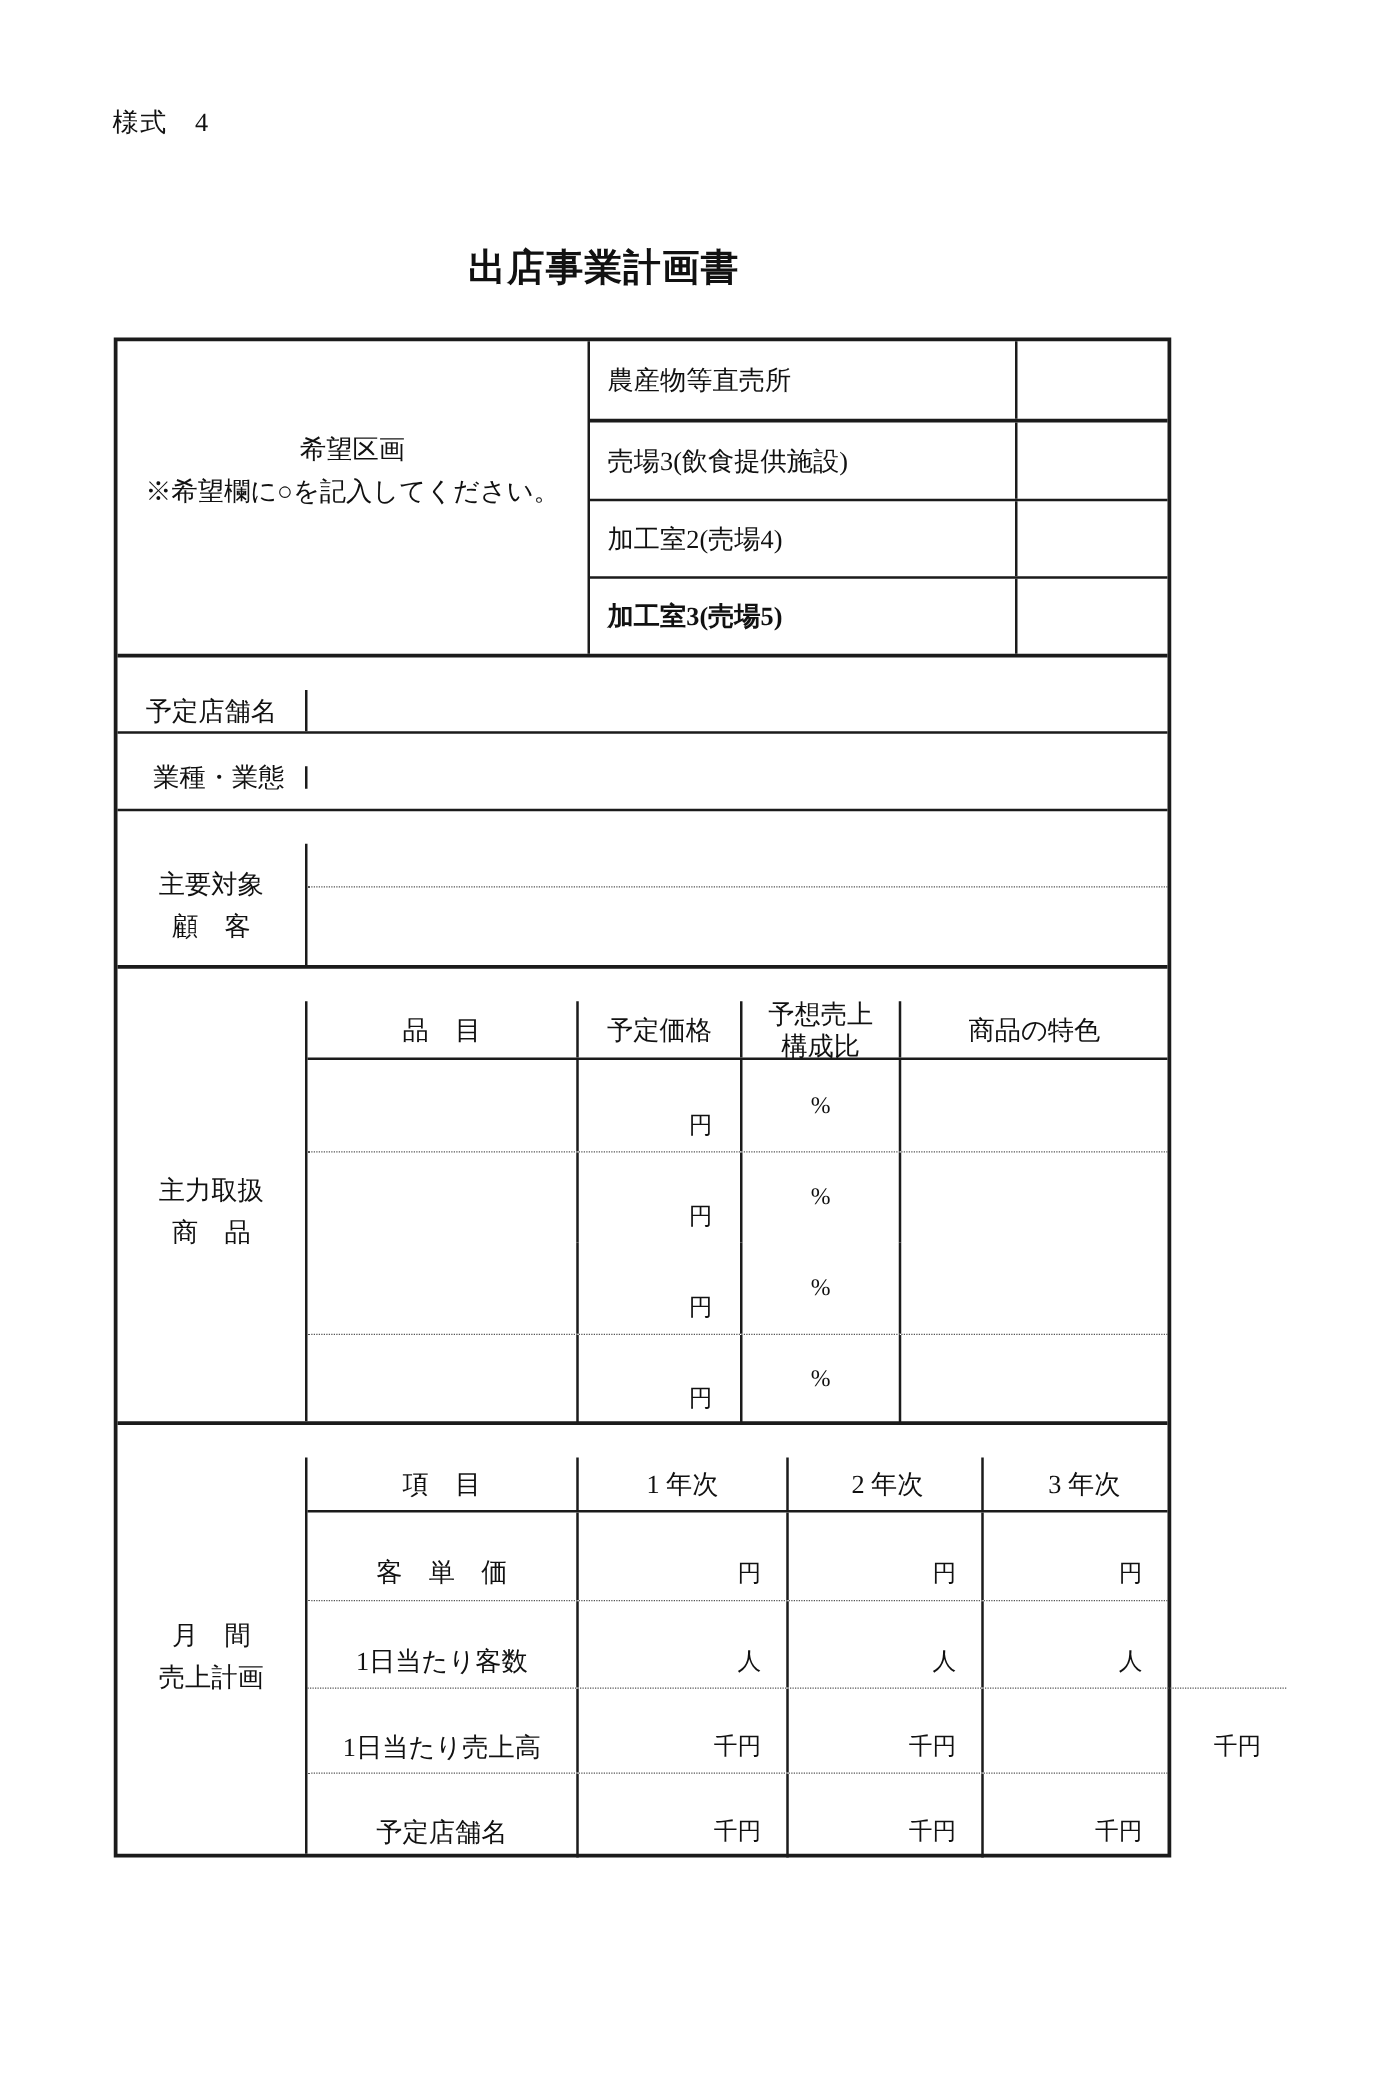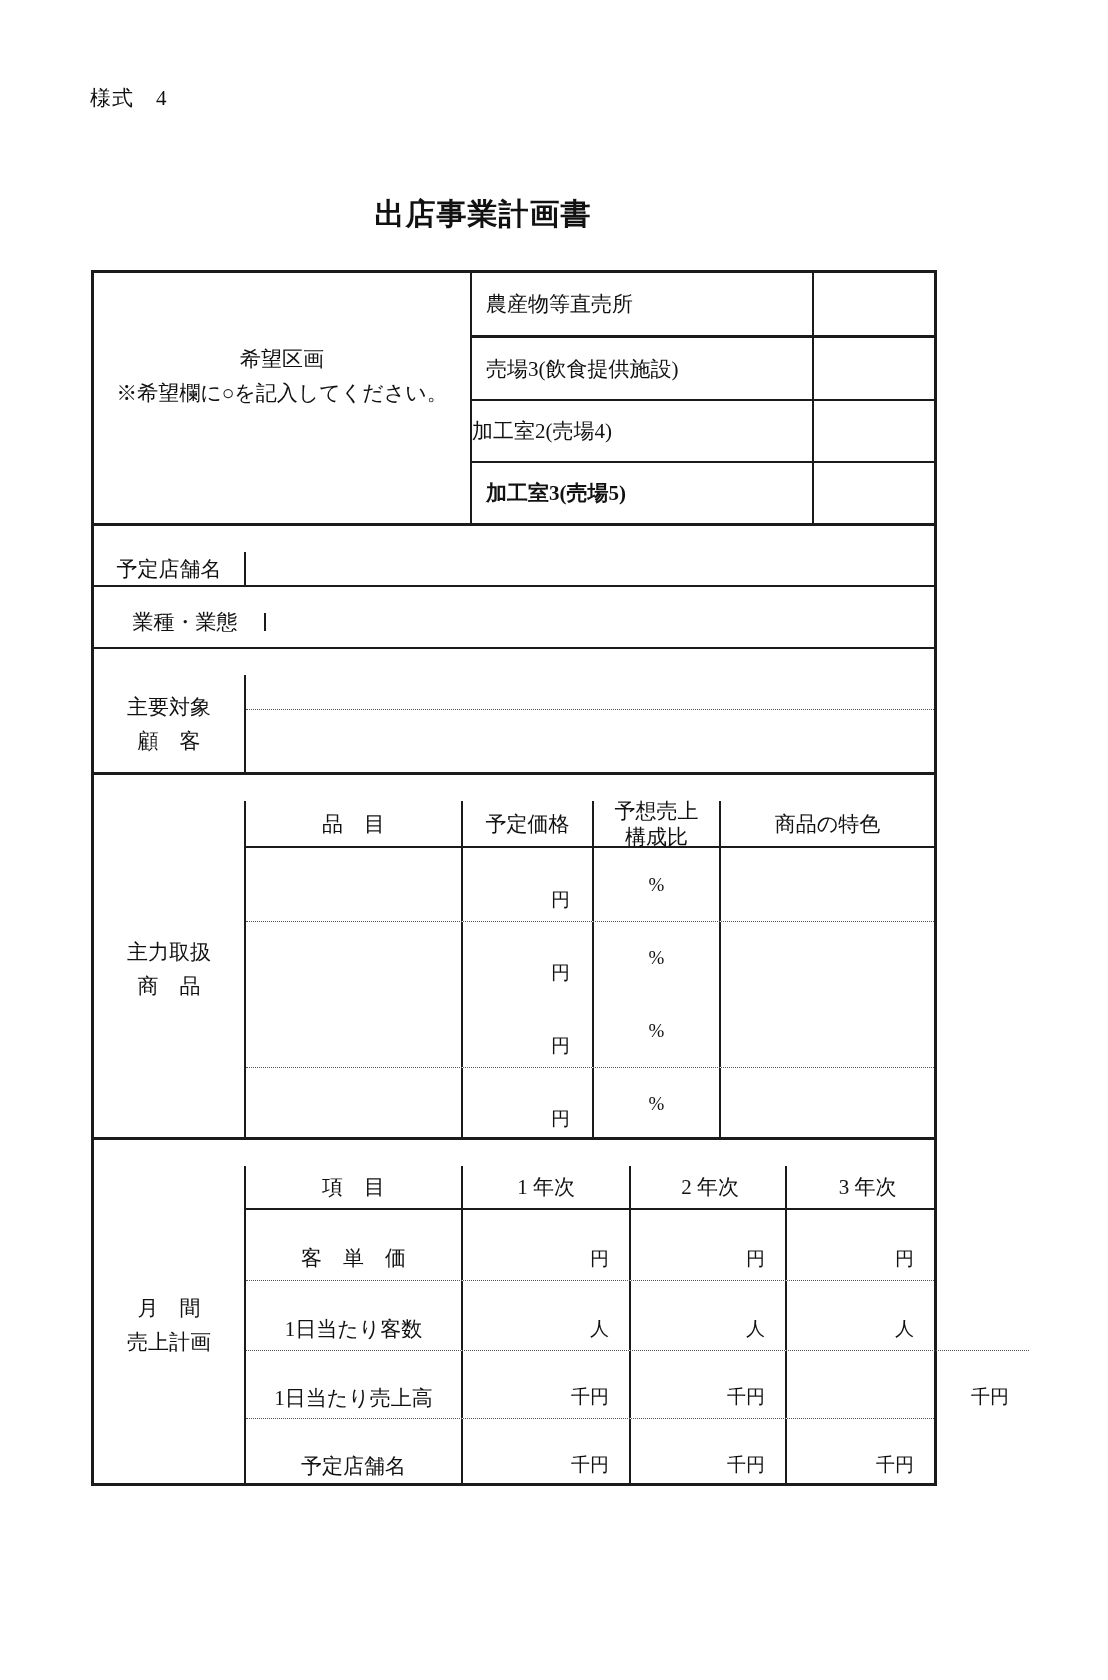--- a/index.html
+++ b/index.html
@@ -53,37 +53,37 @@
       <div class="abs" style="left:378px;top:0;width:462px;height:250px;">
         <div class="abs" style="left:0;top:0;width:462px;height:62px;">
           <div class="abs cl lbl" style="left:0;top:0;bottom:0;width:340px;padding-left:14px;">農産物等直売所</div>
           <div class="abs bl2" style="right:0;top:0;bottom:0;width:122px;"></div>
         </div>
         <div class="abs bt3" style="left:0;top:62px;width:462px;height:64px;">
           <div class="abs cl lbl" style="left:0;top:0;bottom:0;width:340px;padding-left:14px;">売場3(飲食提供施設)</div>
           <div class="abs bl2" style="right:0;top:0;bottom:0;width:122px;"></div>
         </div>
         <div class="abs bt2" style="left:0;top:126px;width:462px;height:62px;">
-          <div class="abs cl lbl" style="left:0;top:0;bottom:0;width:340px;">加工室2(売場4)</div>
+          <div class="abs cl lbl" style="left:0;top:0;bottom:0;width:340px;padding-left:14px;">加工室2(売場4)</div>
           <div class="abs bl2" style="right:0;top:0;bottom:0;width:122px;"></div>
         </div>
         <div class="abs bt2" style="left:0;top:188px;width:462px;height:62px;font-weight:bold;">
           <div class="abs cl lbl" style="left:0;top:0;bottom:0;width:340px;padding-left:14px;">加工室3(売場5)</div>
           <div class="abs bl2" style="right:0;top:0;bottom:0;width:122px;"></div>
         </div>
       </div>
     </div>
 
     <div class="abs bt3" style="left:0;top:250px;width:840px;height:62px;">
       <div class="abs cc lbl br2" style="left:0;top:0;bottom:0;width:152px;">予定店舗名</div>
       <div class="abs" style="left:152px;top:0;bottom:0;right:0;"></div>
     </div>
 
     <div class="abs bt2" style="left:0;top:312px;width:840px;height:62px;">
-      <div class="abs cc lbl br2" style="left:0;top:0;bottom:16px;width:172px;padding-left:12px;">業種・業態</div>
+      <div class="abs cc lbl br2" style="left:0;top:0;bottom:16px;width:152px;padding-left:12px;">業種・業態</div>
       <div class="abs" style="left:152px;top:0;bottom:0;right:0;"></div>
     </div>
 
     <div class="abs bt2" style="left:0;top:374px;width:840px;height:125px;">
       <div class="abs cc br2" style="left:0;top:0;bottom:0;width:152px;">
         <div class="two-line">
           <div>主要対象</div>
           <div>顧　客</div>
         </div>
       </div>

